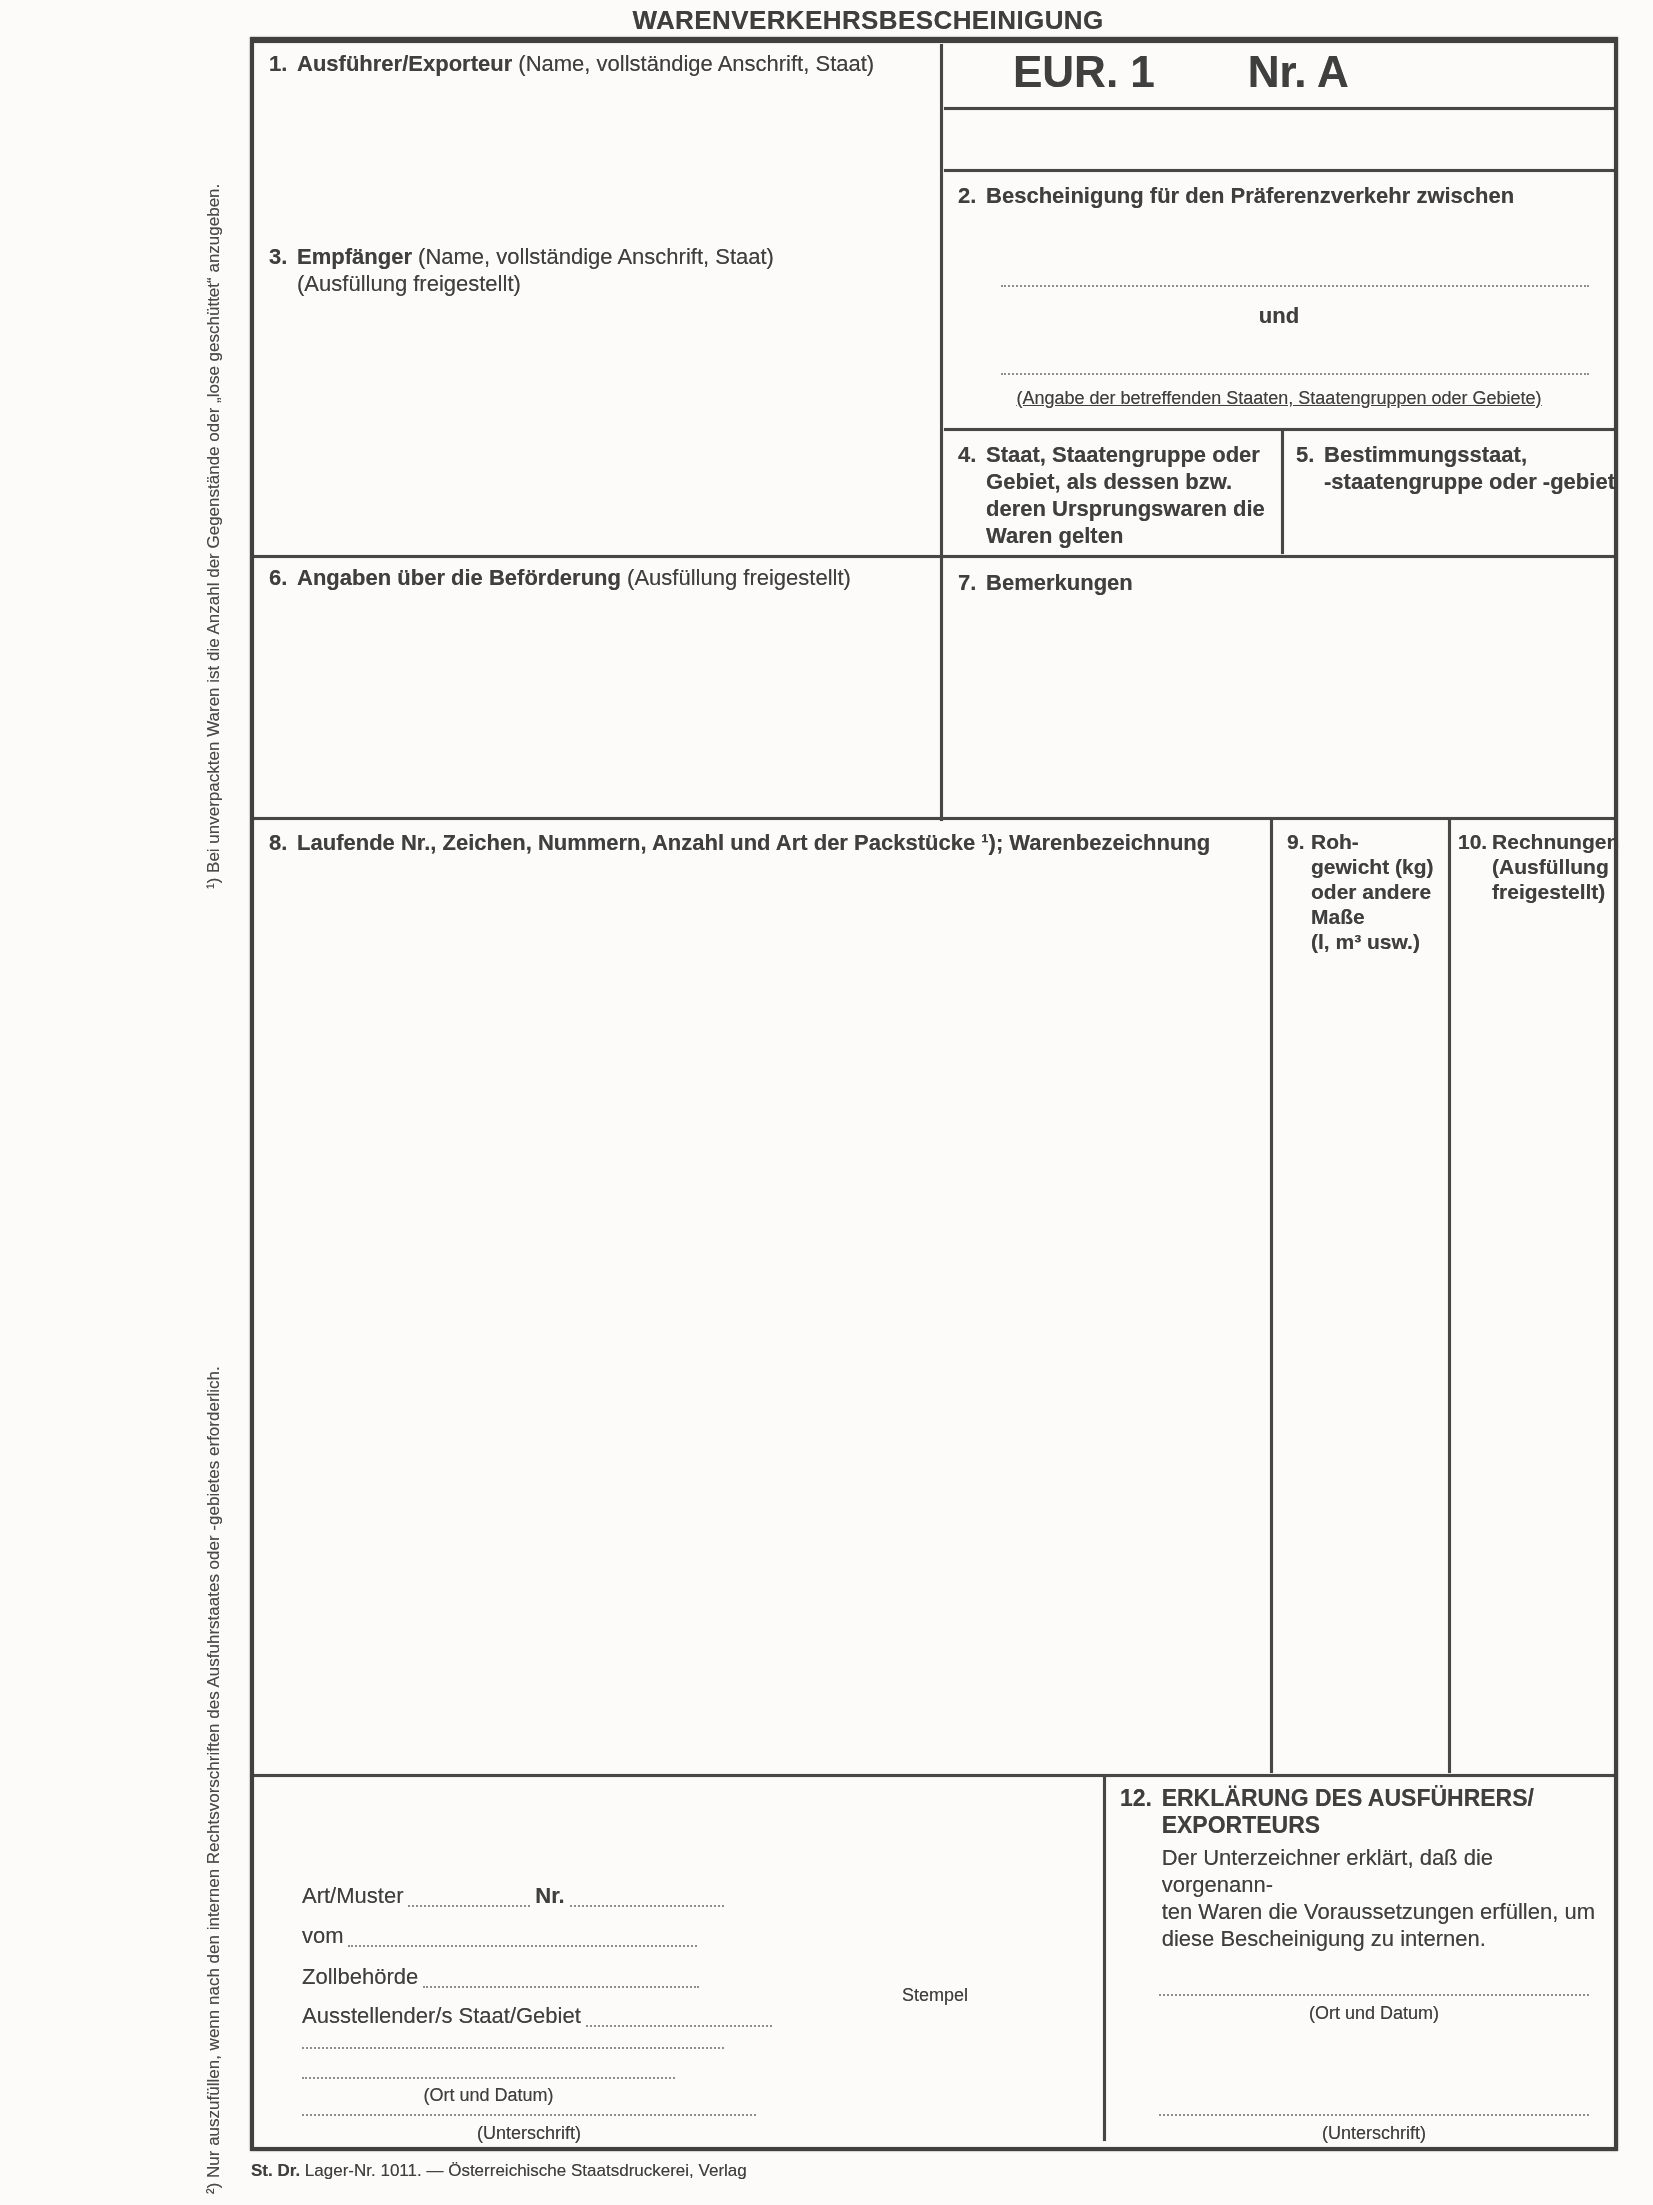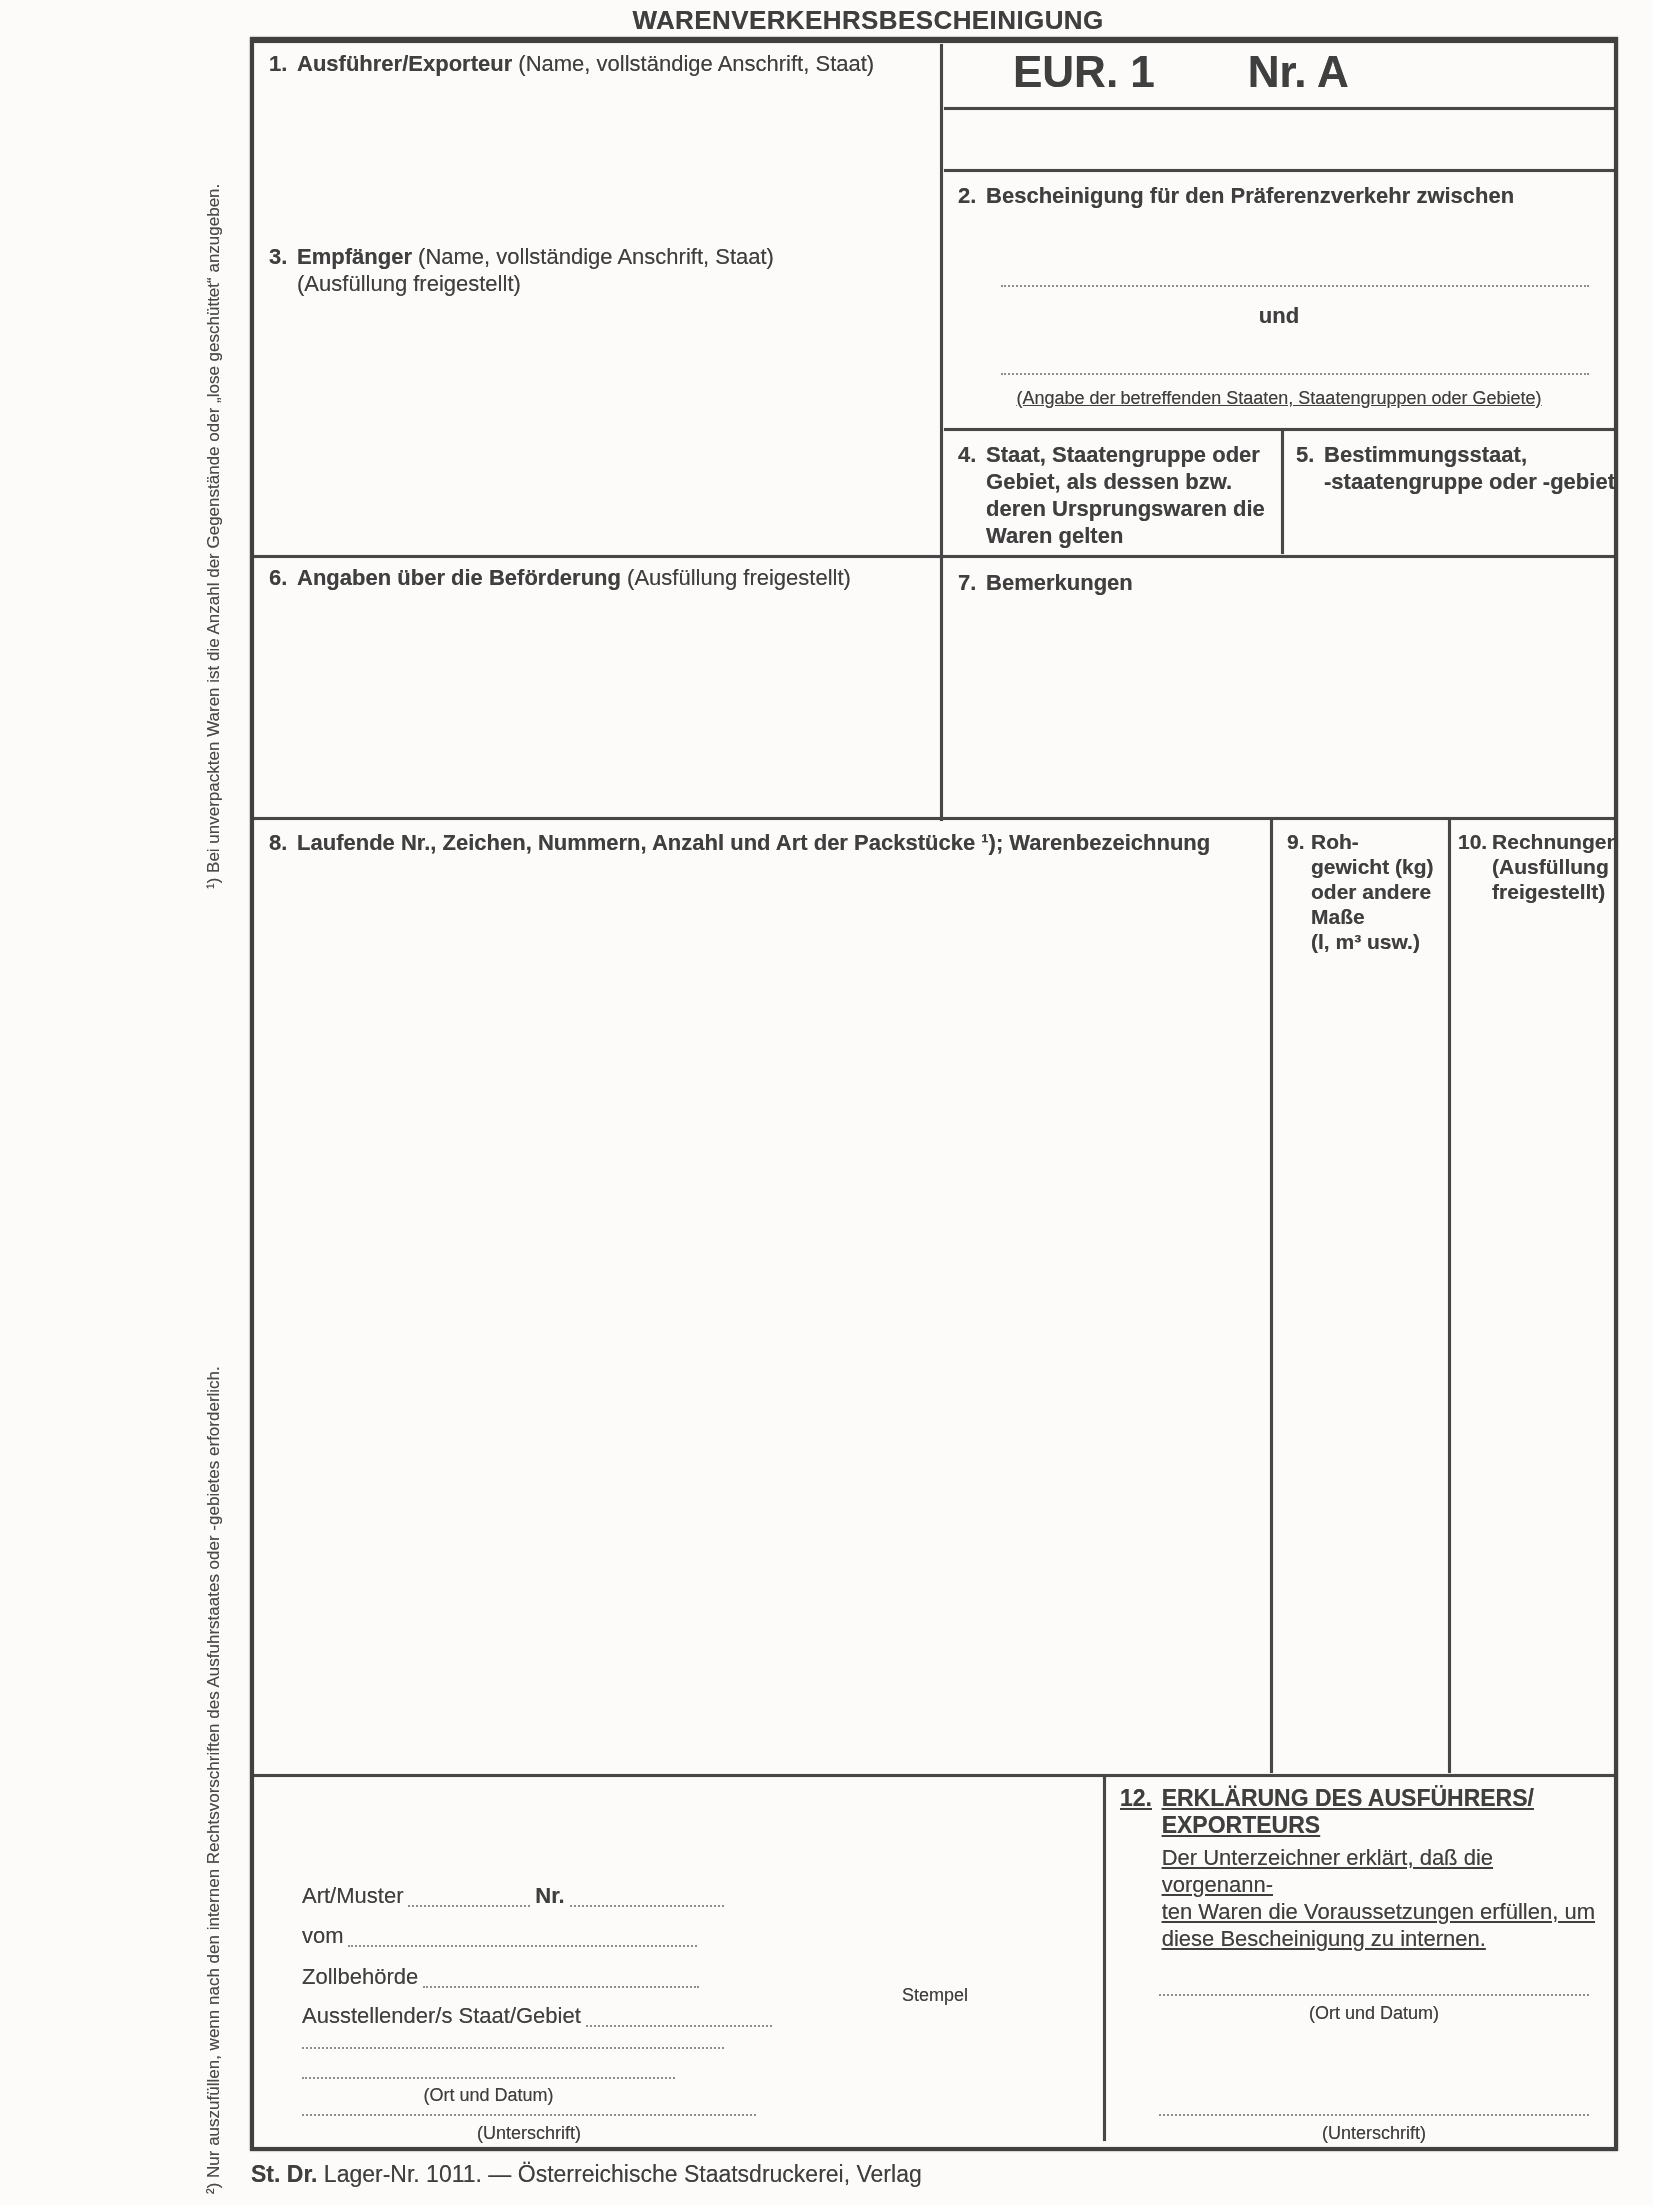--- a/index.html
+++ b/index.html
@@ -155,37 +155,37 @@
     <span class="ds" style="width:186px;"></span>
   </div>
   <div class="t fs22" style="left:902px;top:1985px;">Stempel</div>
 
   <div class="dline" style="left:302px;top:2047px;width:422px;"></div>
   <div class="dline" style="left:302px;top:2077px;width:373px;"></div>
   <div class="t ctr fs22" style="left:302px;top:2085px;width:373px;">(Ort und Datum)</div>
   <div class="dline" style="left:302px;top:2114px;width:454px;"></div>
   <div class="t ctr fs22" style="left:302px;top:2123px;width:454px;">(Unterschrift)</div>
 
-  <div class="t row" style="left:1120px;top:1785px;gap:9.7px;text-decoration:underline;">
+  <div class="t row" style="left:1120px;top:1785px;gap:9.7px;">
     <span class="num" style="font-size:23px;">12.</span>
     <span class="col" style="width:438px;">
       <span class="b" style="font-size:23px;line-height:27px;">ERKLÄRUNG DES AUSFÜHRERS/</span>
       <span class="b" style="font-size:23px;line-height:27px;">EXPORTEURS</span>
       <span class="fs27" style="margin-top:4.9px;">Der Unterzeichner erklärt, daß die vorgenann-</span>
       <span class="fs27">ten Waren die Voraussetzungen erfüllen, um</span>
       <span class="fs27">diese Bescheinigung zu internen.</span>
     </span>
   </div>
   <div class="dline" style="left:1159px;top:1994px;width:430px;"></div>
   <div class="t ctr fs22" style="left:1159px;top:2003px;width:430px;">(Ort und Datum)</div>
   <div class="dline" style="left:1159px;top:2114px;width:430px;"></div>
   <div class="t ctr fs22" style="left:1159px;top:2123px;width:430px;">(Unterschrift)</div>
 
   <div class="vtext" style="left:204px;top:889px;">¹) Bei unverpackten Waren ist die Anzahl der Gegenstände oder „lose geschüttet“ anzugeben.</div>
   <div class="vtext" style="left:204px;top:2194px;">²) Nur auszufüllen, wenn nach den internen Rechtsvorschriften des Ausfuhrstaates oder -gebietes erforderlich.</div>
 
-  <div class="t" style="left:251px;top:2161px;font-size:23px;">
+  <div class="t" style="left:251px;top:2161px;font-size:17px;">
     <span class="b">St. Dr.</span>
     <span>Lager-Nr. 1011. — Österreichische Staatsdruckerei, Verlag</span>
   </div>
 
 </div>
 
 
 </body></html>

